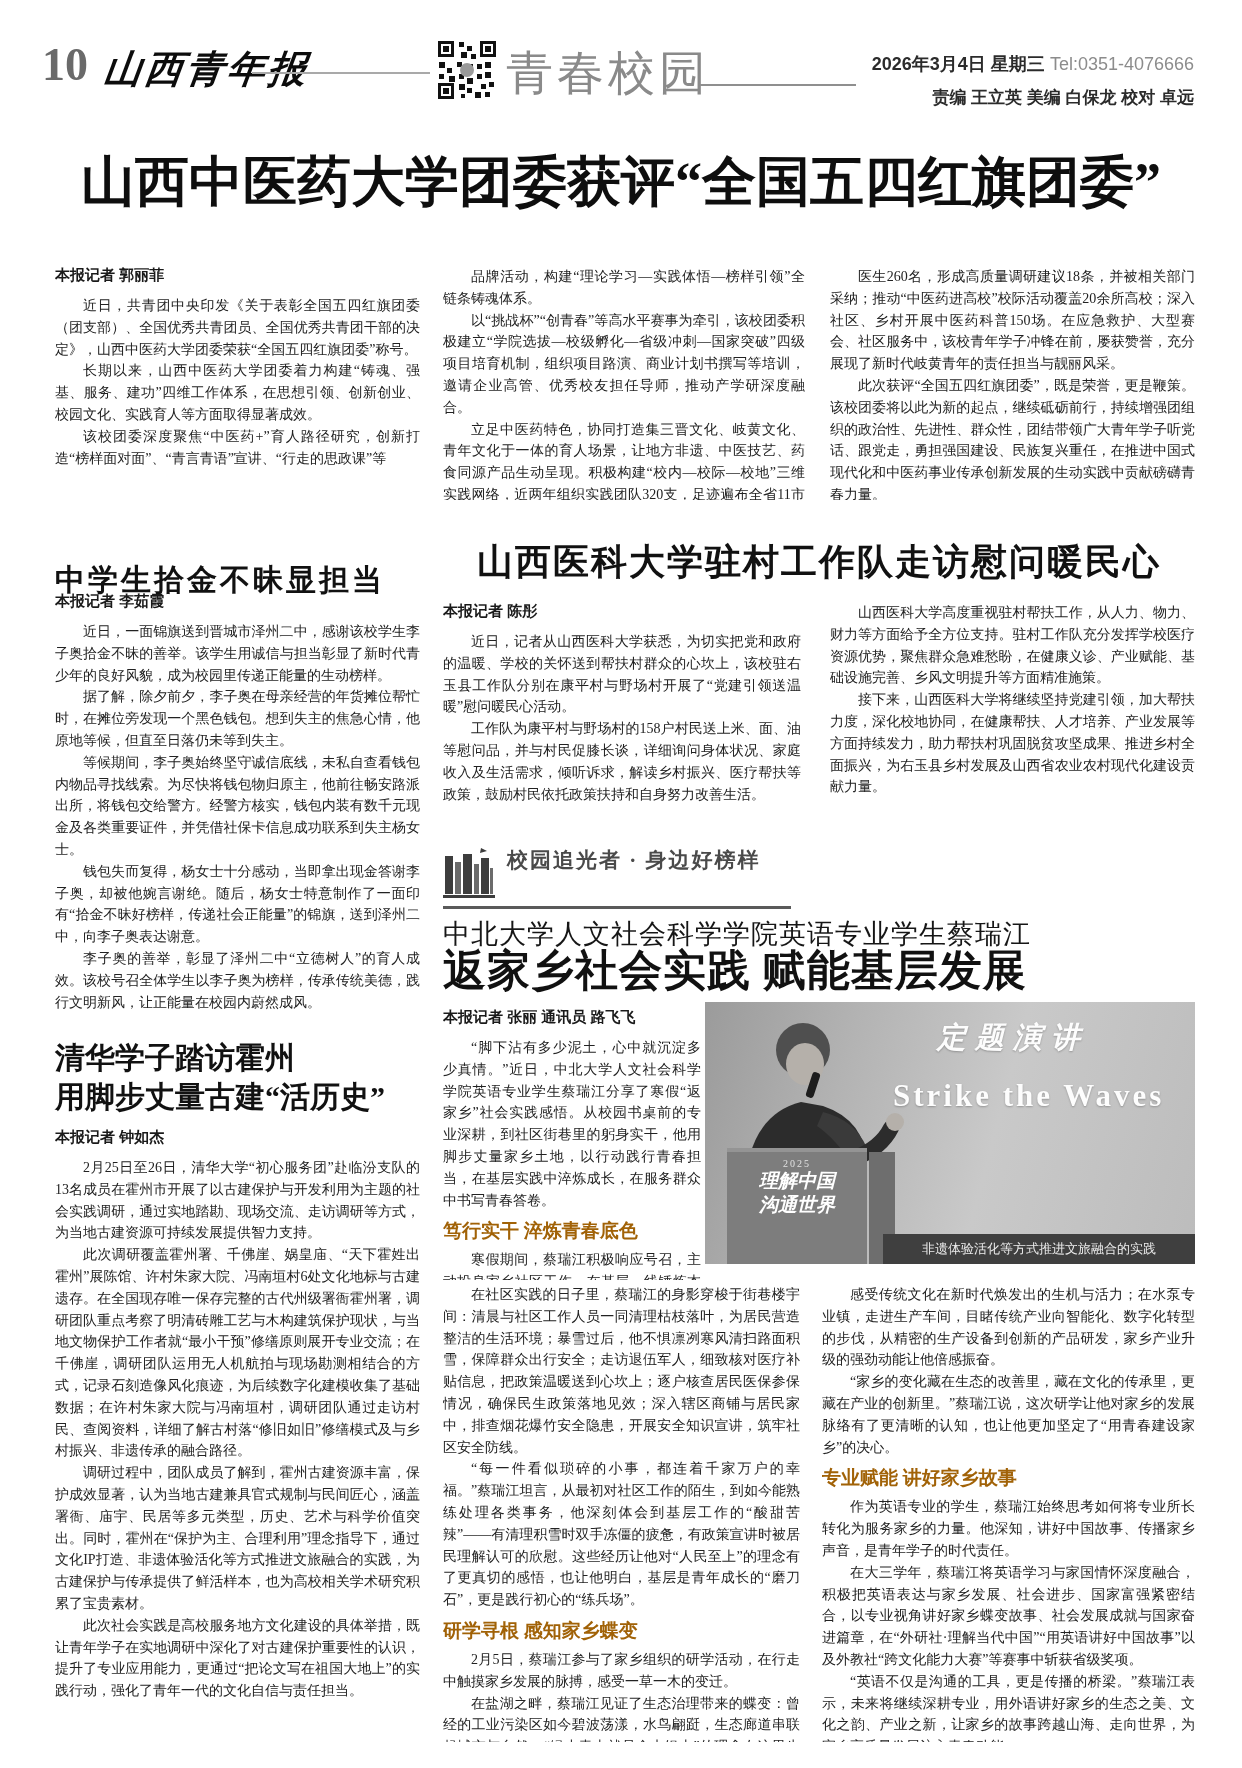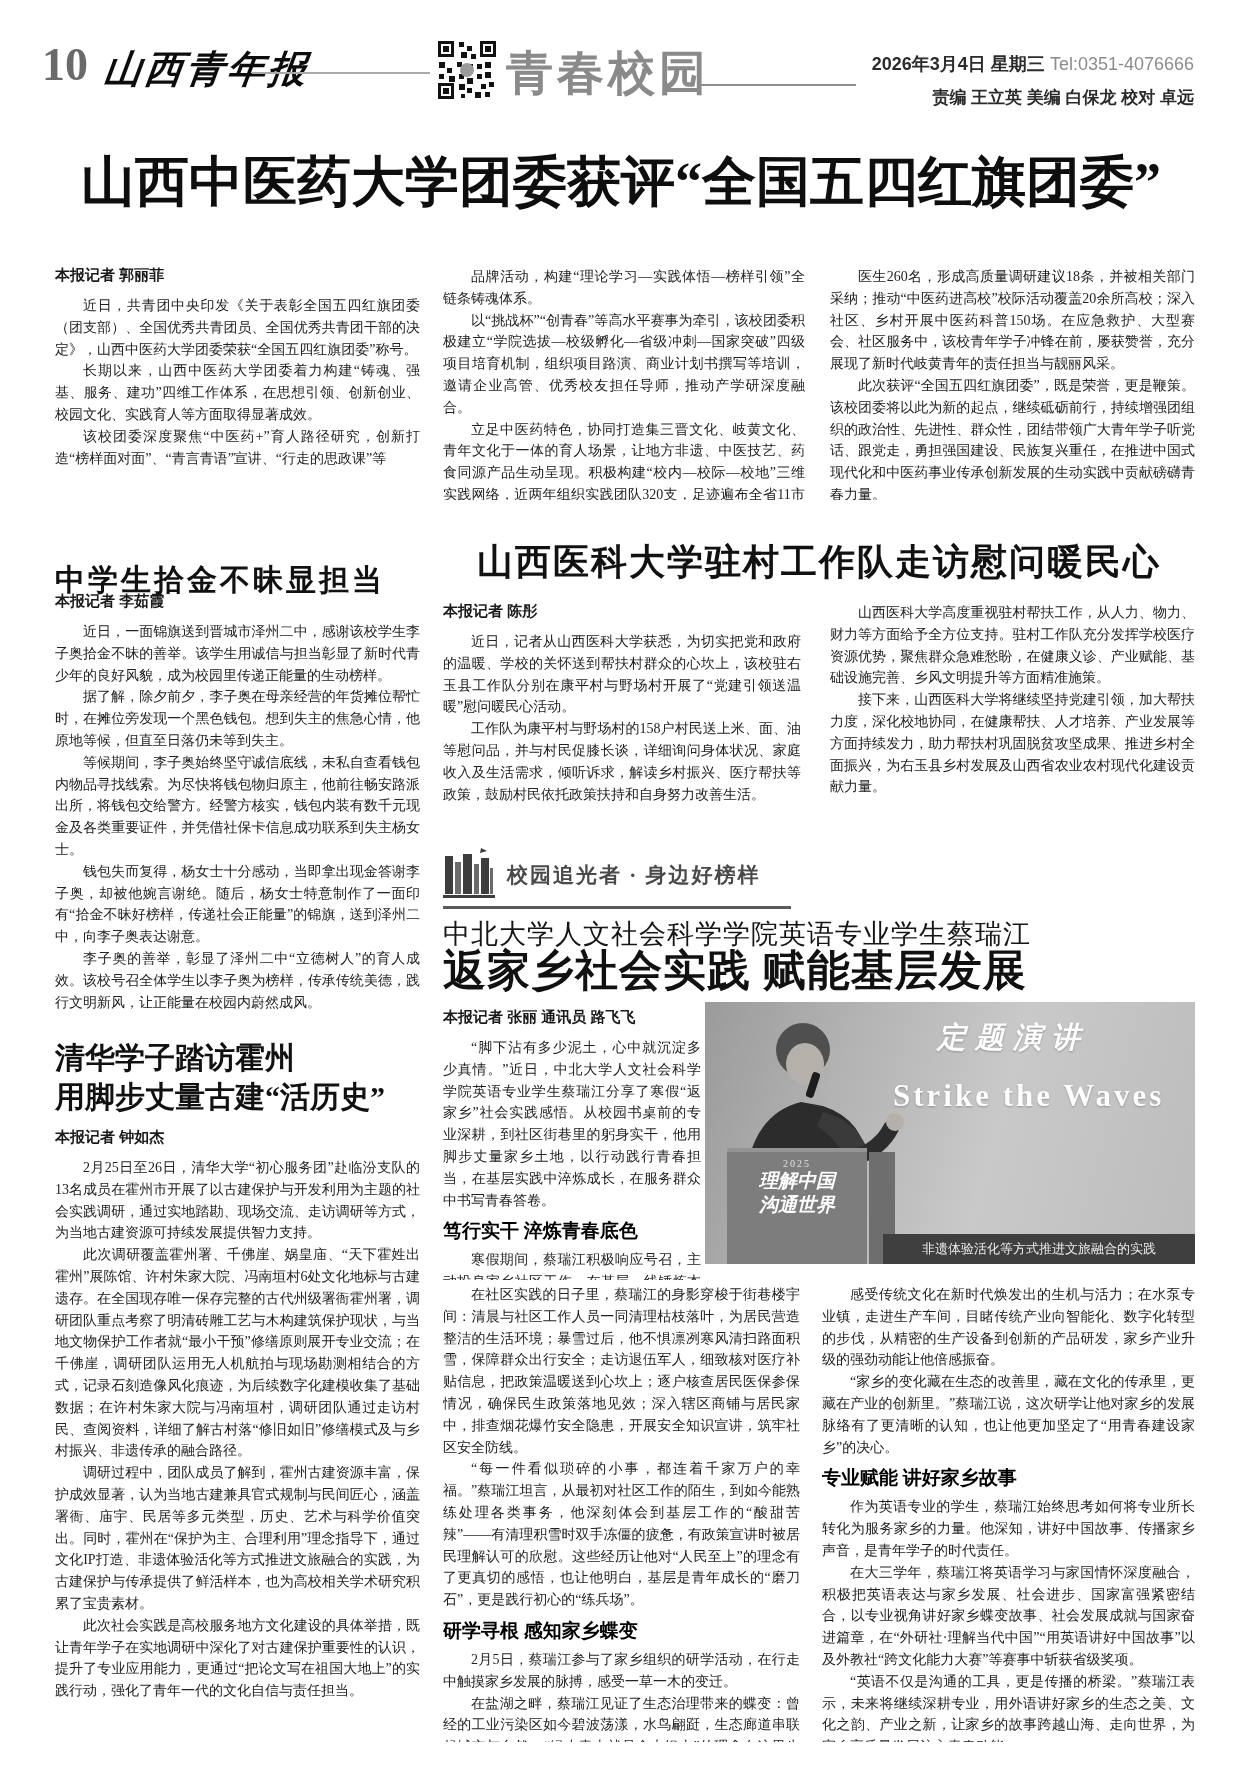--- a/index.html
+++ b/index.html
@@ -6,32 +6,32 @@
   body{
     width:1242px;height:1768px;position:relative;background:#ffffff;
     font-family:"Liberation Serif","DejaVu Serif",serif;color:#1f1f1f;
     overflow:hidden;
   }
   .abs{position:absolute;}
   
   .page-num{font-size:46px;font-weight:bold;color:#6a6a6a;font-family:"Liberation Serif",serif;}
   .paper-logo{font-size:38px;font-weight:bold;font-style:italic;color:#0c0c0c;letter-spacing:3px;transform:skewX(-7deg);white-space:nowrap;}
   .hrule{background:#a9a9a9;height:2px;}
-  .section-title{font-size:47px;font-weight:bold;color:#8a8a8a;letter-spacing:4px;white-space:nowrap;}
+  .section-title{font-size:47px;font-weight:normal;color:#8a8a8a;letter-spacing:4px;white-space:nowrap;}
   .date-line{font-size:18px;font-weight:bold;color:#2b2b2b;font-family:"Liberation Sans",sans-serif;white-space:nowrap;}
   .date-line .tel{color:#8c8c8c;font-weight:normal;}
   .staff-line{font-size:17px;font-weight:bold;color:#2b2b2b;font-family:"Liberation Sans",sans-serif;white-space:nowrap;}
   
   .lead-title{font-size:54px;font-weight:900;color:#0e0e0e;text-align:center;white-space:nowrap;font-family:"Liberation Serif",serif;}
   .h2-title{font-weight:900;color:#111;font-family:"Liberation Serif",serif;}
   
   .byline{font-family:"Liberation Sans","DejaVu Sans",sans-serif;font-weight:bold;font-size:15px;color:#1a1a1a;margin:0 0 10px 0;}
   .body p{margin:0;font-size:14px;line-height:21.8px;text-align:justify;text-indent:2em;color:#222;}
   .body{overflow:hidden;}
-  .subhead{font-size:19px;font-weight:900;color:#000000;margin:7px 0 5px 0;font-family:"Liberation Serif",serif;}
+  .subhead{font-size:19px;font-weight:900;color:#a16207;margin:7px 0 5px 0;font-family:"Liberation Serif",serif;}
   
   .banner-label{font-size:21px;font-weight:900;color:#4a4a4a;letter-spacing:2px;white-space:nowrap;}
   .kicker{font-size:27px;color:#161616;letter-spacing:1px;white-space:nowrap;font-family:"Liberation Serif",serif;}
   
   .photo{background:linear-gradient(105deg,#9b9b9b 0%,#b3b3b3 28%,#c9c9c9 58%,#bcbcbc 100%);overflow:hidden;}
   .screen1{font-size:29px;font-weight:bold;font-style:italic;color:#fdfdfd;letter-spacing:9px;text-shadow:0 1px 2px rgba(0,0,0,.25);white-space:nowrap;}
   .screen2{font-size:31px;font-weight:bold;color:#fdfdfd;letter-spacing:3px;font-family:"Liberation Serif",serif;text-shadow:0 1px 2px rgba(0,0,0,.25);white-space:nowrap;}
   .podium{background:#7d7d7d;border-top:4px solid #949494;text-align:center;}
   .podium .yr{font-size:10px;color:#e3e3e3;margin-top:6px;letter-spacing:2px;}
   .podium .pl{font-size:19px;font-weight:900;font-style:italic;color:#ffffff;line-height:24px;white-space:nowrap;}
@@ -136,21 +136,21 @@
 <div class="abs body" style="left:443px;top:602px;width:358px;height:228px;">
   <div class="byline">本报记者 陈彤</div>
   <p>近日，记者从山西医科大学获悉，为切实把党和政府的温暖、学校的关怀送到帮扶村群众的心坎上，该校驻右玉县工作队分别在康平村与野场村开展了“党建引领送温暖”慰问暖民心活动。</p>
   <p>工作队为康平村与野场村的158户村民送上米、面、油等慰问品，并与村民促膝长谈，详细询问身体状况、家庭收入及生活需求，倾听诉求，解读乡村振兴、医疗帮扶等政策，鼓励村民依托政策扶持和自身努力改善生活。</p>
 </div>
 <div class="abs body" style="left:830px;top:602px;width:365px;height:228px;">
   <p>山西医科大学高度重视驻村帮扶工作，从人力、物力、财力等方面给予全方位支持。驻村工作队充分发挥学校医疗资源优势，聚焦群众急难愁盼，在健康义诊、产业赋能、基础设施完善、乡风文明提升等方面精准施策。</p>
   <p>接下来，山西医科大学将继续坚持党建引领，加大帮扶力度，深化校地协同，在健康帮扶、人才培养、产业发展等方面持续发力，助力帮扶村巩固脱贫攻坚成果、推进乡村全面振兴，为右玉县乡村发展及山西省农业农村现代化建设贡献力量。</p>
 </div>
 
-<div class="abs" style="left:443px;top:846px;display:flex;align-items:center;gap:12px;">
+<div class="abs" style="left:443px;top:846px;display:flex;gap:12px;">
   <span>
     <svg width="52" height="54" viewBox="0 0 52 54">
       <path d="M38 2 l6 3 -7 2 z" fill="#3d3d3d"></path>
       <rect x="2" y="10" width="8" height="38" fill="#3d3d3d"></rect>
       <rect x="12" y="16" width="6" height="32" fill="#6b6b6b"></rect>
       <rect x="20" y="8" width="9" height="40" fill="#3d3d3d"></rect>
       <rect x="31" y="18" width="5" height="30" fill="#6b6b6b"></rect>
       <rect x="38" y="12" width="8" height="36" fill="#3d3d3d"></rect>
       <rect x="47" y="22" width="3" height="26" fill="#6b6b6b"></rect>
       <rect x="0" y="49" width="52" height="3" fill="#3d3d3d"></rect>

